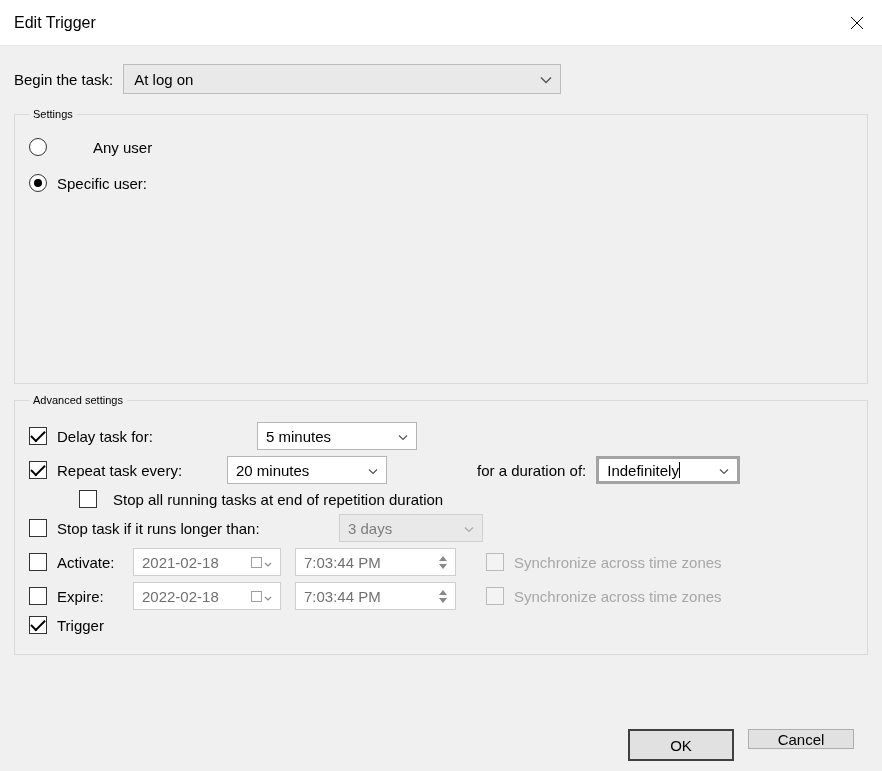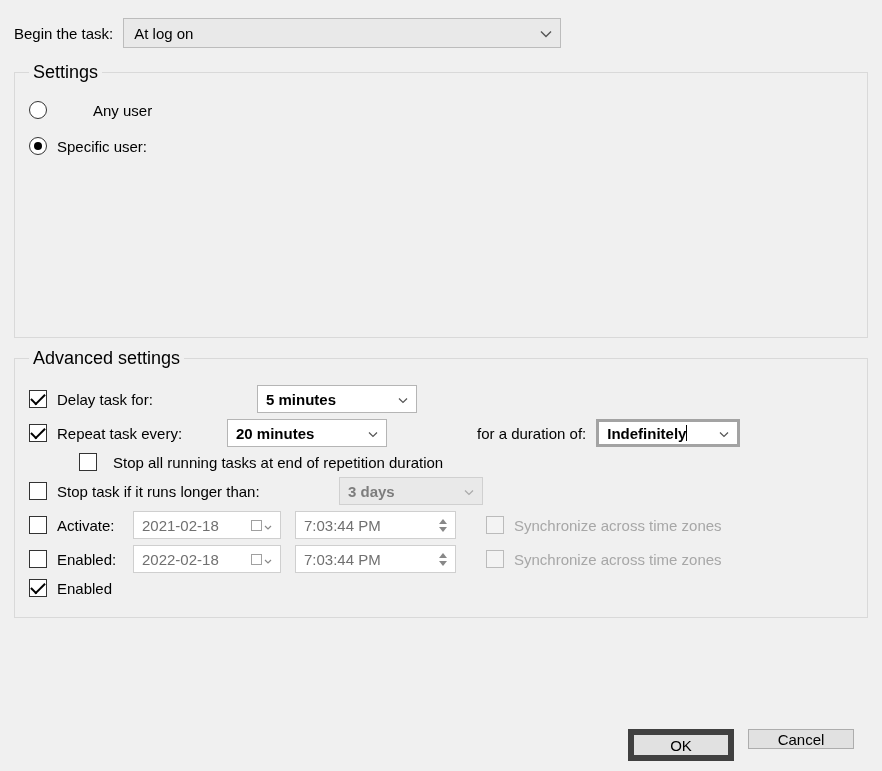--- a/index.html
+++ b/index.html
@@ -72,21 +72,21 @@
   .select-chevron svg { stroke: #555; }
   fieldset.group {
     border: 1px solid #d9d9d9;
     background: #f0f0f0;
     margin: 0 0 10px 0;
     padding: 10px 14px 14px 14px;
   }
   fieldset.settings-group { height: 276px; }
   fieldset.group > legend {
     padding: 0 4px;
-    font-size: 18px;
+    font-size: 11px;
   }
   .radio-row {
     display: flex;
     align-items: center;
     margin: 8px 0 18px 0;
     gap: 36px;
   }
   .radio {
     width: 18px; height: 18px;
     border: 1px solid #333;
@@ -140,21 +140,20 @@
   .chk.disabled { border-color: #bbb; background:#f3f3f3; }
   .label-text.disabled { color: #a7a7a7; }
   .combo {
     background: #fff;
     border: 1px solid #b5b5b5;
     height: 28px;
     display: flex;
     align-items: center;
     padding: 4px 8px;
     position: relative;
-    font-weight: bold;
   }
   .combo.blue-focus { border: 3px solid #a3a3a3; }
   .combo.disabled { background: #e9e9e9; border-color: #d0d0d0; color:#7d7d7d;}
   .combo .select-chevron svg { stroke:#555; }
   .combo.disabled .select-chevron svg { stroke:#aaa; }
   .delay-combo { width: 160px; margin-left: 48px;}
   .repeat-combo { width: 160px; margin-left: 18px;}
   .duration-combo { width: 144px; margin-left: 10px;}
   .stop-combo { width: 144px; margin-left: 16px;}
   .date-input, .time-input {
@@ -181,21 +180,21 @@
   .spinner .down { border-top:5px solid #888;}
   .footer {
     display:flex;
     justify-content:flex-end;
     gap:14px;
     padding: 10px 14px 0 0;
     margin-top:auto;
   }
   .ok-btn {
     width:106px; height:32px;
-    border:6px solid #404040;
+    border:2px solid #404040;
     background:#e1e1e1;
     display:flex;align-items:center;justify-content:center;
   }
   .cancel-btn { width:106px; height:20px;}
   .stop-runs-row { margin-left: 50px; gap: 6px; }
   .caret {
     display:inline-block;
     width:0;
     border-left:1px solid #000;
     height:16px;
@@ -204,20 +203,29 @@
   }
   .cal-square {
     width:11px;height:11px;border:1px solid #a0a0a0;background:#fff;
   }
   .cal-chev svg{stroke:#888;}
 </style>
 </head>
 <body>
 
 <div class="window">
+  <div class="titlebar">
+    <div class="title">Edit Trigger</div>
+    <div class="close">
+      <svg width="14" height="14" viewBox="0 0 14 14" fill="none" stroke-width="1">
+        <line x1="1" y1="1" x2="13" y2="13"></line>
+          <line x1="13" y1="1" x2="1" y2="13"></line>
+      </svg>
+    </div>
+  </div>
 
   <div class="content">
 
     <div class="row begin-row">
       <div class="begin-label">Begin the task:</div>
       <div class="select-box begin-select">
         <span>At log on</span>
         <span class="select-chevron">
           <svg width="12" height="8" viewBox="0 0 12 8" fill="none" stroke-width="1.4">
               <polyline points="1,1 6,6 11,1"></polyline>
@@ -317,21 +325,21 @@
             <span class="tri up"></span>
             <span class="tri down"></span>
           </span>
         </div>
         <div class="chk disabled"></div>
         <div class="label-text disabled">Synchronize across time zones</div>
       </div>
 
       <div class="adv-row">
         <div class="chk"></div>
-        <div style="width:76px">Enabled:</div>
+        <div style="width:76px">Expire:</div>
         <div class="date-input">
           <span>2022-02-18</span>
           <span class="date-cal-icon">
             <span class="cal-square"></span>
             <span class="cal-chev"><svg width="8" height="6" viewBox="0 0 8 6" fill="none" stroke-width="1.2">
                   <polyline points="1,1 4,4 7,1"></polyline>
                 </svg></span>
           </span>
         </div>
         <div class="time-input">
@@ -340,21 +348,21 @@
             <span class="tri up"></span>
             <span class="tri down"></span>
           </span>
         </div>
         <div class="chk disabled"></div>
         <div class="label-text disabled">Synchronize across time zones</div>
       </div>
 
       <div class="adv-row">
         <div class="chk checked"></div>
-        <div>Enabled</div>
+        <div>Trigger</div>
       </div>
     </fieldset>
 
     <div class="footer">
       <div class="ok-btn">
         <span>OK</span>
       </div>
       <div class="btn cancel-btn">
         <span>Cancel</span>
       </div>

